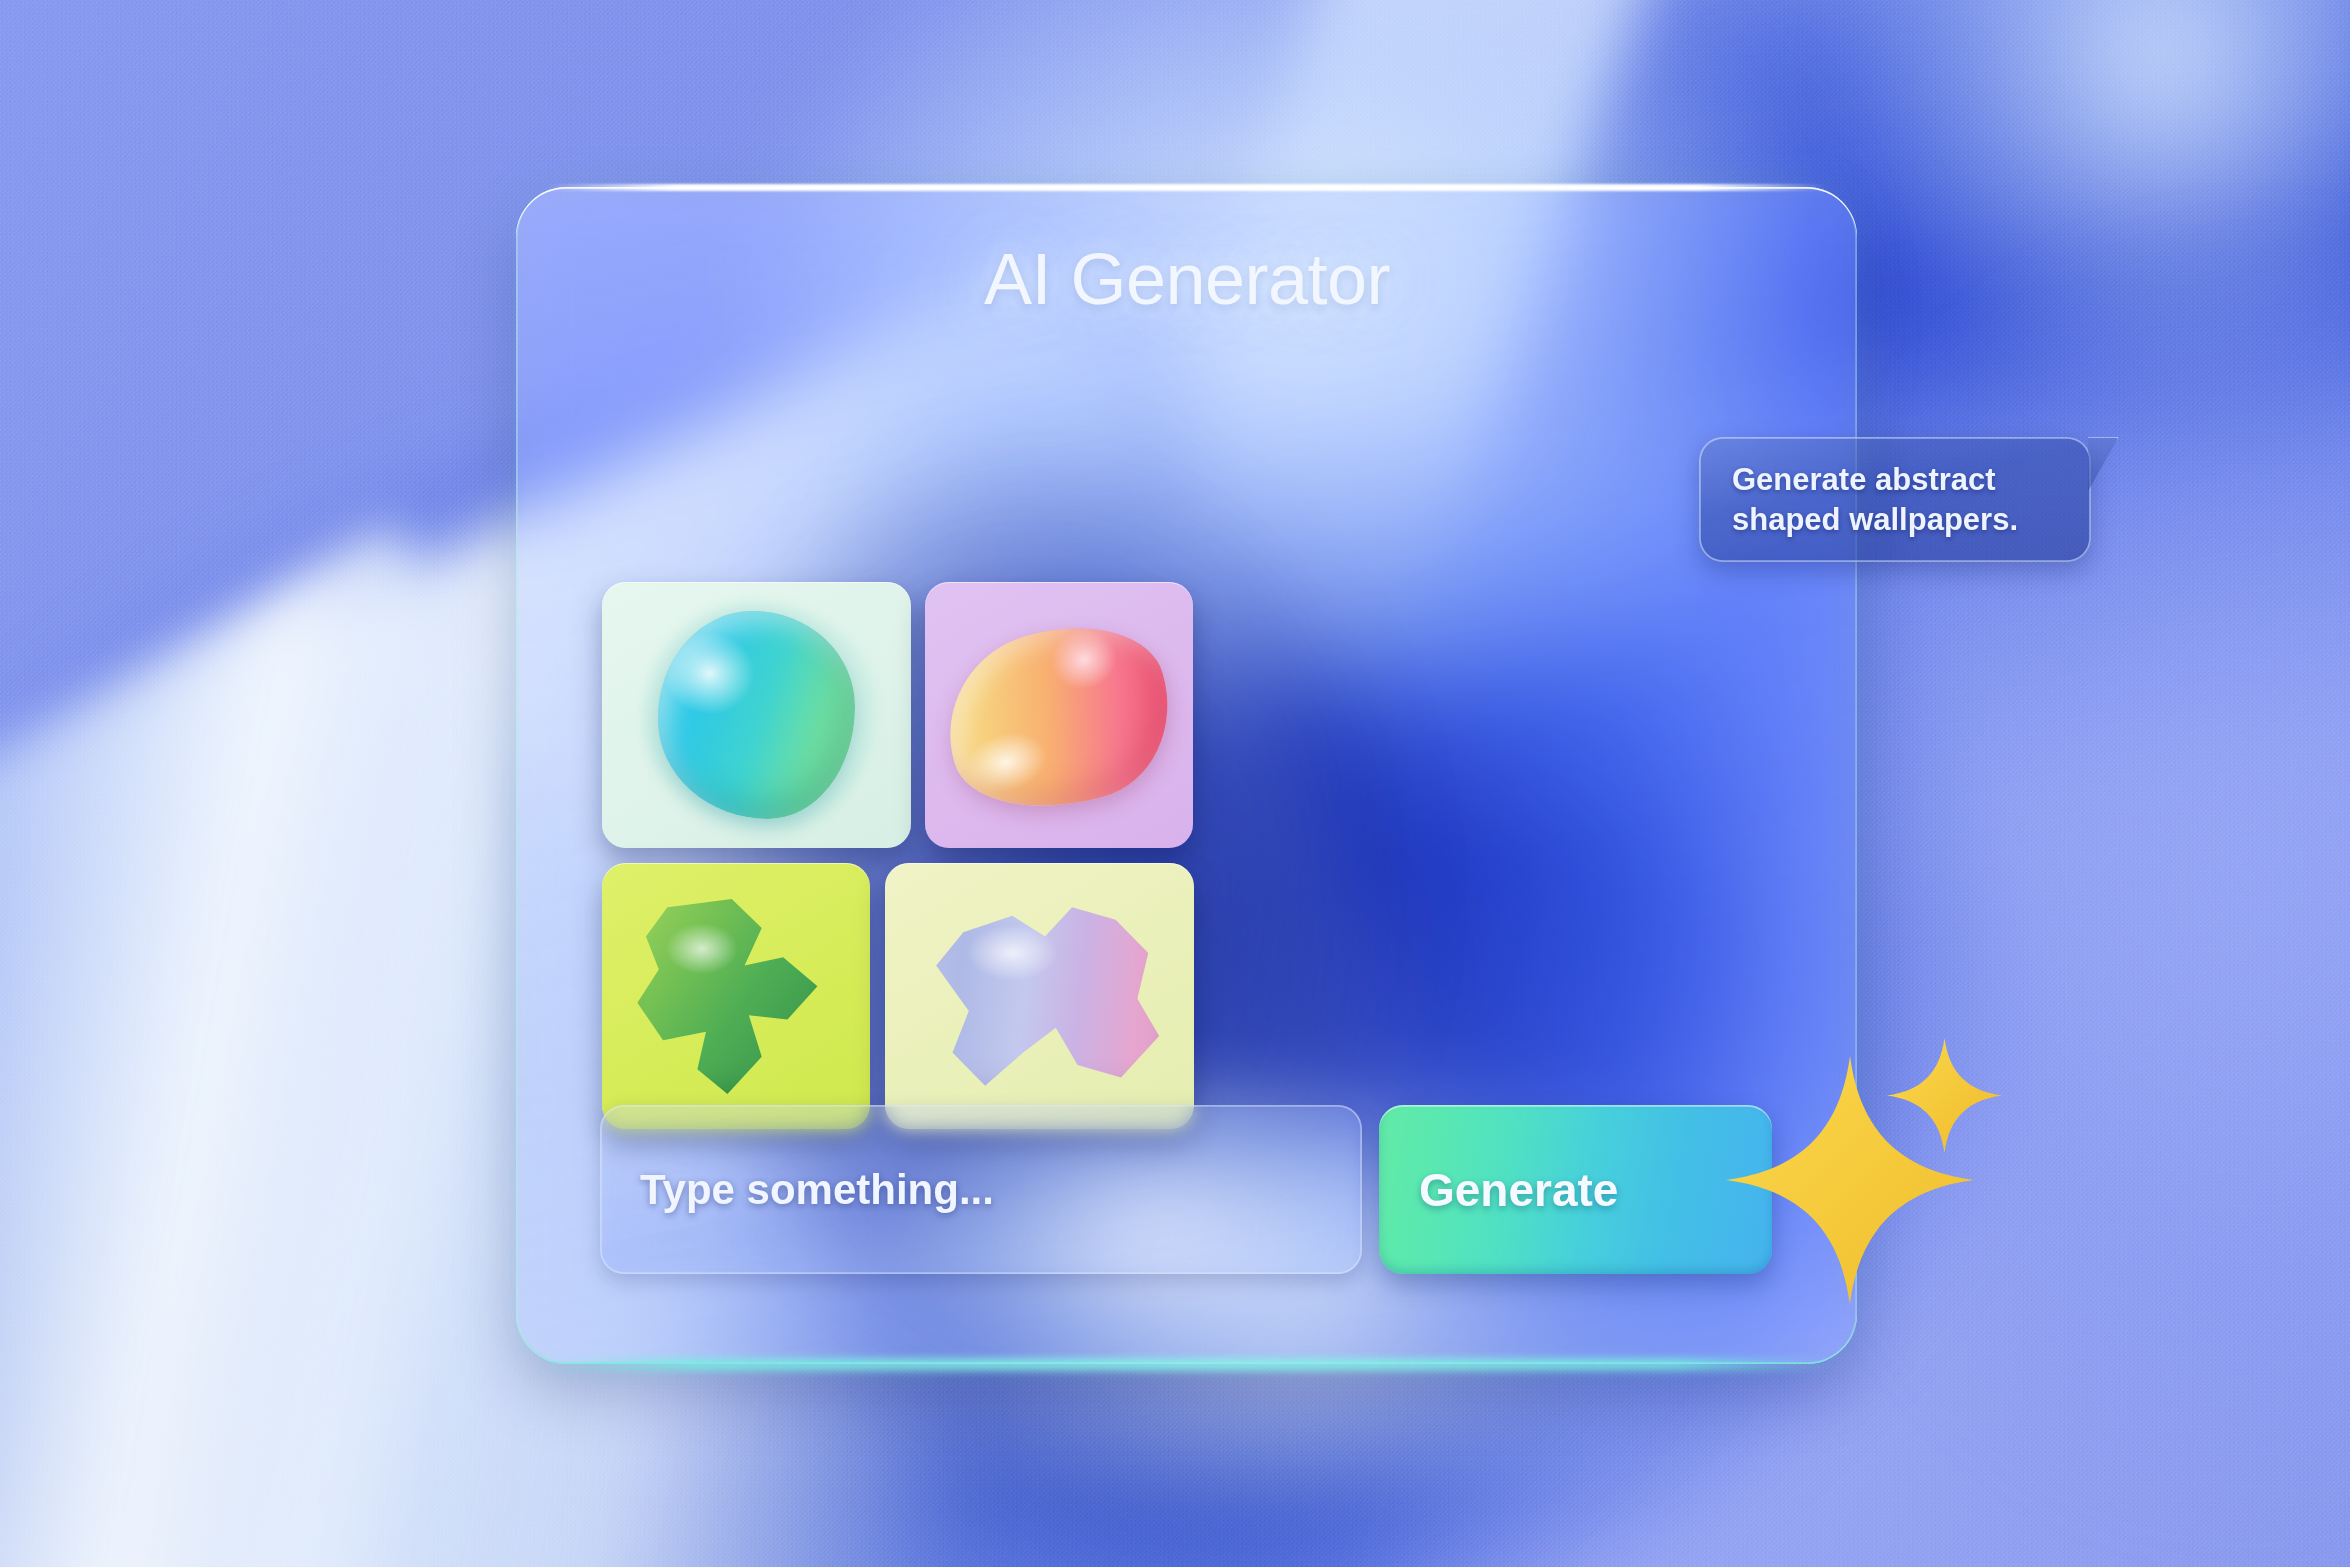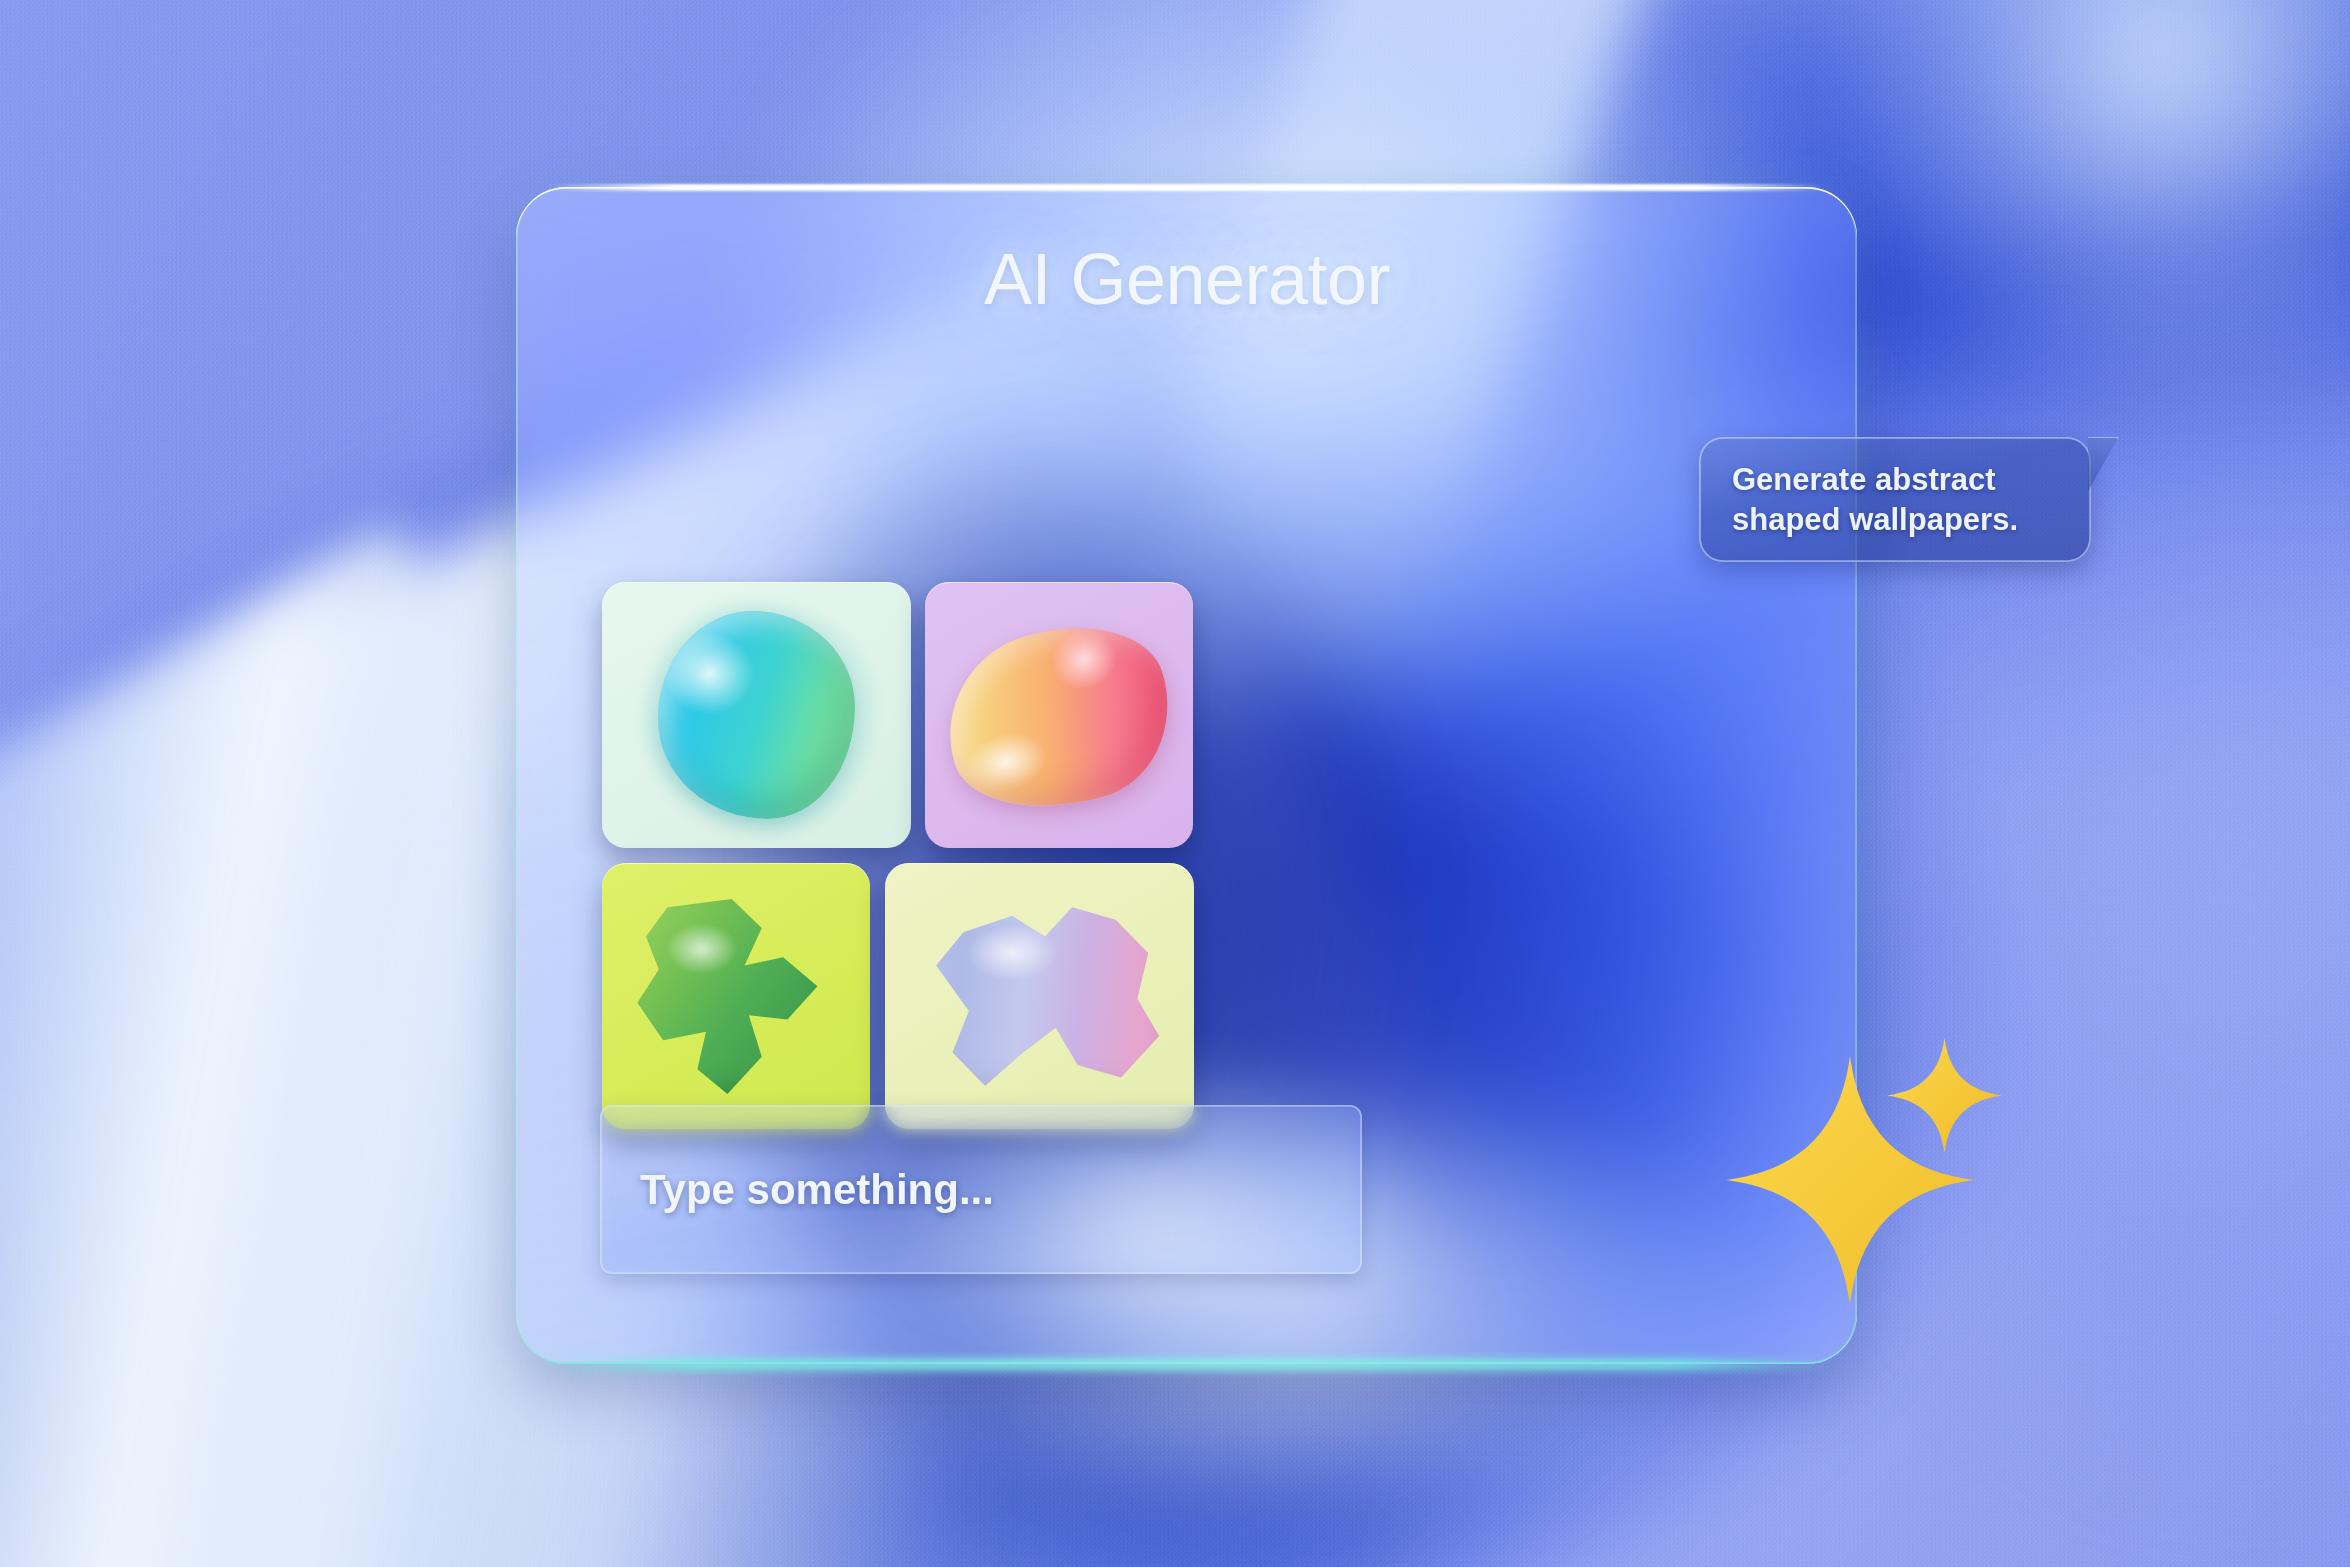--- a/index.html
+++ b/index.html
@@ -371,21 +371,21 @@
                       44% 76%, 30% 92%, 18% 76%, 24% 56%);
     box-shadow:inset -11px -14.7px 27.5px rgba(90,90,150,.28);
     filter:drop-shadow(0 7.3px 16.5px rgba(100,100,160,.34));
   }
 
   
   #input-field {
     position:absolute;
     left:84px; top:918px;
     width:762px; height:169px;
-    border-radius:12px;
+    border-radius:24px;
     background:linear-gradient(170deg,
       rgba(200,214,255,0.34) 0%,
       rgba(150,172,245,0.26) 50%,
       rgba(178,198,252,0.30) 100%);
     backdrop-filter:blur(9.2px);
     -webkit-backdrop-filter:blur(9.2px);
     box-shadow:
       inset 0 0 0 1.8px rgba(224,236,255,0.46),
       0 7.3px 20px rgba(10,24,90,0.18);
     display:flex; align-items:center;
@@ -481,20 +481,23 @@
     <div class="thumb" id="thumb4">
       <div class="blob"></div>
     </div>
 
   </div>
 
   <div id="input-field">
     <span id="input-placeholder">Type something...</span>
   </div>
 
+  <button id="generate-btn">
+    <span id="generate-label">Generate</span>
+  </button>
 
 </div>
 
 <div class="sparkle" id="sparkle-large">
   <svg viewBox="0 0 100 100" width="248" height="248" aria-hidden="true">
     <defs>
       <linearGradient id="sg1" x1="0" y1="0" x2="1" y2="1">
         <stop offset="0%" stop-color="#FAD94E"></stop>
         <stop offset="55%" stop-color="#F5C93A"></stop>
         <stop offset="100%" stop-color="#EFBE2E"></stop>

